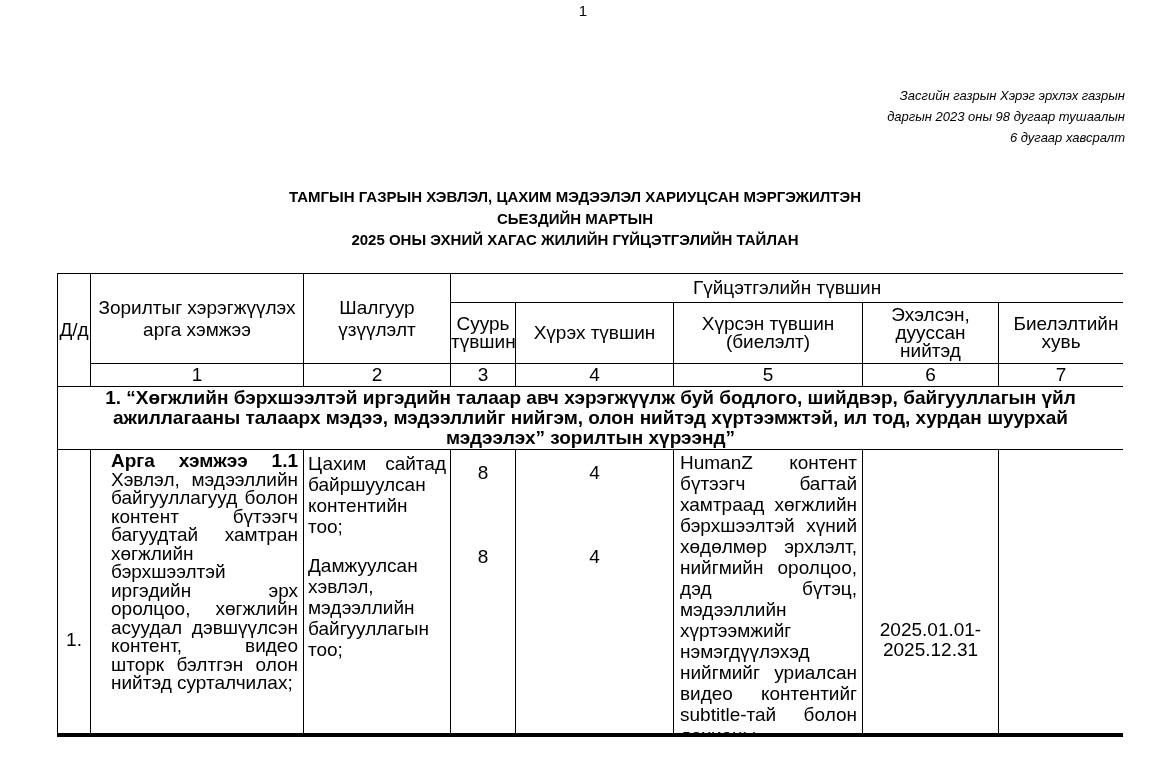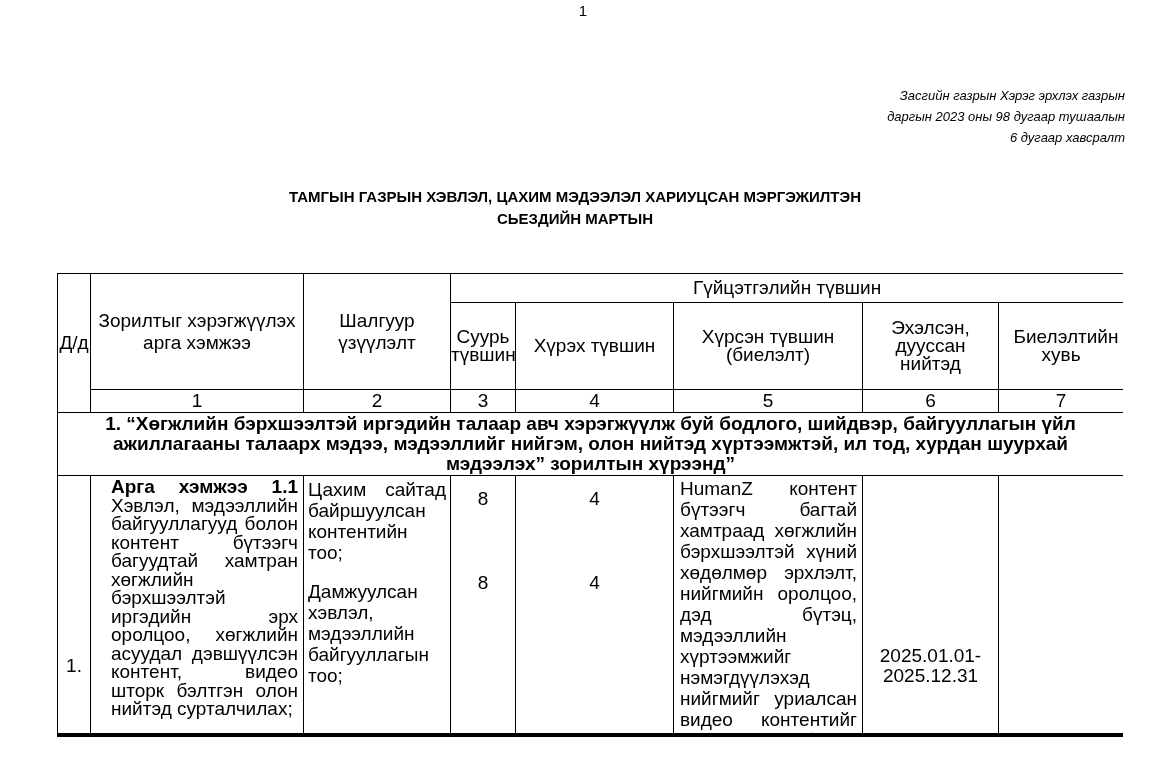--- a/index.html
+++ b/index.html
@@ -32,21 +32,21 @@
   }
   td {
     border:1.5px solid #000; padding:0;
     font-size:19px; text-align:center; vertical-align:middle;
     overflow:hidden;
   }
   tr.r-group td   { height:28px; }
   tr.r-sub td     { height:48px; line-height:18px; }
   tr.r-nums td    { height:22px; }
   tr.r-obj td     { height:42px; }
-  .hw80 { max-width:84px;  margin:16px auto; }
+  .hw80 { max-width:84px;  margin:3px auto; }
   .hw95 { max-width:95px;  margin:6px auto; }
   .obj-text { font-weight:bold; line-height:20px; padding:1px 6px; }
   
   td.c-num      { vertical-align:middle; text-align:center; }
   td.c-measure  { vertical-align:top; text-align:justify; padding:2px 5px 0 20px; line-height:18.5px; }
   td.c-ind      { vertical-align:top; text-align:justify; padding:3px 4px 0 4px; line-height:21px; }
   .ind-item + .ind-item { margin-top:18px; }
   td.c-base, td.c-target { vertical-align:top; text-align:center; padding-top:12px; }
   .val { line-height:21px; }
   .val + .val { margin-top:63px; }
@@ -65,20 +65,21 @@
 
 <div class="annotation">
   <div>Засгийн газрын Хэрэг эрхлэх газрын</div>
   <div>даргын 2023 оны 98 дугаар тушаалын</div>
   <div>6 дугаар хавсралт</div>
 </div>
 
 <div class="report-title">
   <div>ТАМГЫН ГАЗРЫН ХЭВЛЭЛ, ЦАХИМ МЭДЭЭЛЭЛ ХАРИУЦСАН МЭРГЭЖИЛТЭН</div>
   <div>СЬЕЗДИЙН МАРТЫН</div>
+  <div>2025 ОНЫ ЭХНИЙ ХАГАС ЖИЛИЙН ГҮЙЦЭТГЭЛИЙН ТАЙЛАН</div>
 </div>
 
 <div class="table-wrap">
   <table>
     <colgroup>
       <col style="width:33px">
         <col style="width:213px">
         <col style="width:147px">
       <col style="width:65px">
         <col style="width:158px">

